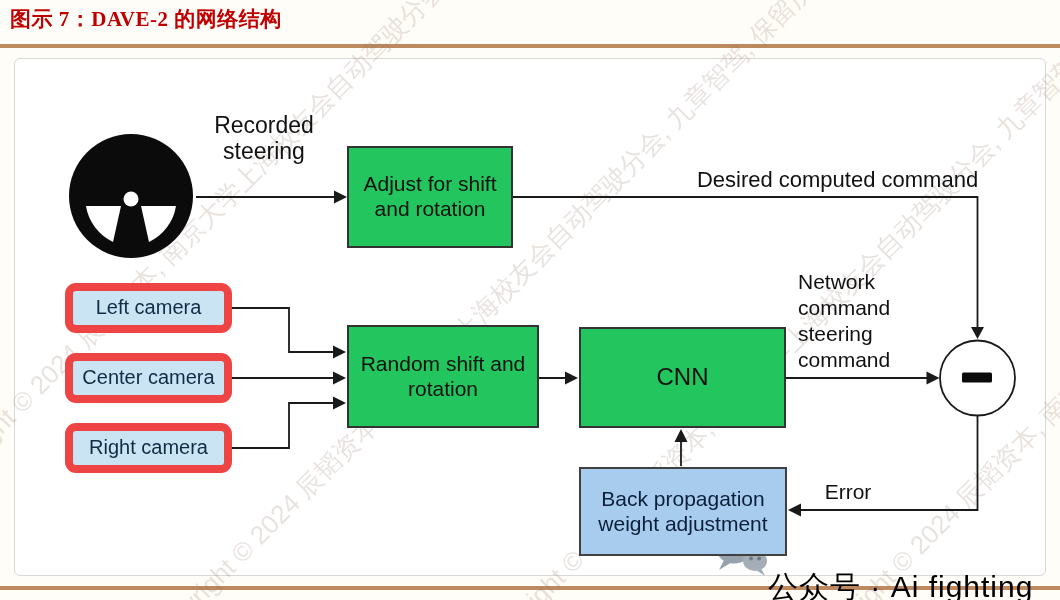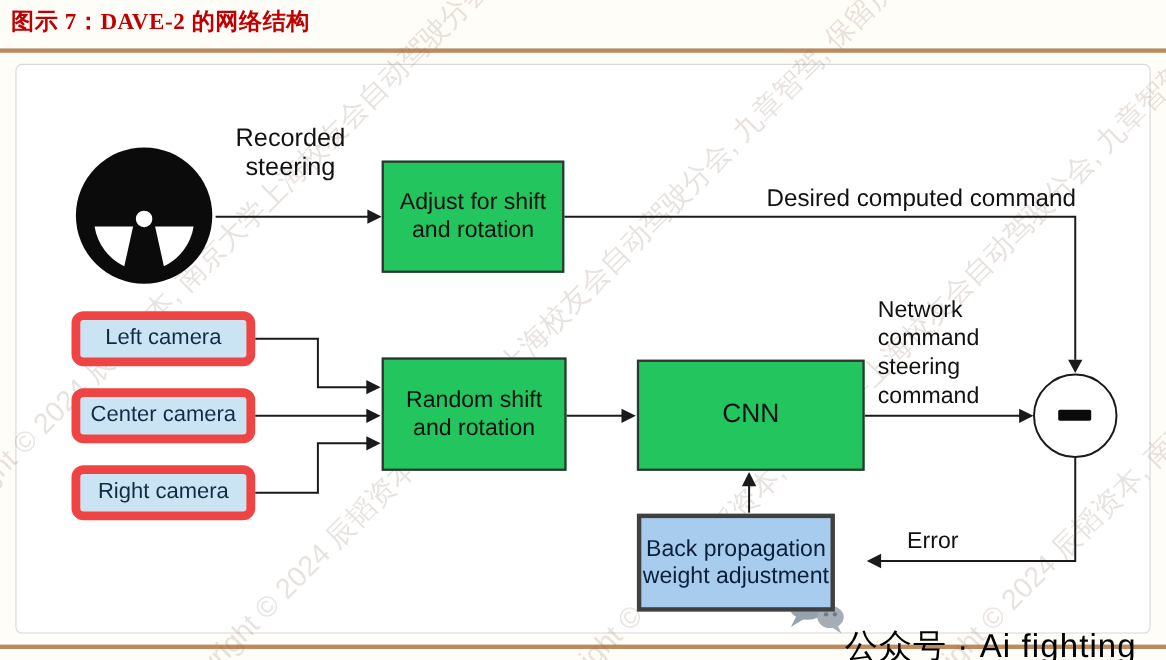--- a/index.html
+++ b/index.html
@@ -16,24 +16,24 @@
         font-size:26px;white-space:nowrap;color:rgba(139,112,96,0.20);pointer-events:none;}
   .wm-c{left:-80px;top:480px;}
   .wm-a{left:140px;top:630px;}
   .wm-d{left:470px;top:640px;}
   .wm-b{left:800px;top:640px;}
   svg.wires{position:absolute;left:0;top:0;}
   .box{position:absolute;display:flex;align-items:center;justify-content:center;
         text-align:center;box-sizing:border-box;line-height:1.18;}
   .green{background:#22c55e;border:2px solid #333;}
   .box-adjust{left:347px;top:146px;width:166px;height:102px;font-size:21px;}
-  .box-random{left:347px;top:325px;width:168px;height:103px;font-size:21px;}
+  .box-random{left:347px;top:325px;width:192px;height:103px;font-size:21px;}
   .box-cnn{left:579px;top:327px;width:207px;height:101px;font-size:24px;}
-  .box-backprop{left:579px;top:467px;width:180px;height:89px;font-size:21px;
-        background:#a7ccee;border:4px solid #404040;color:#0b1f3a;flex-direction:column;}
+  .box-backprop{left:579px;top:467px;width:208px;height:89px;font-size:21px;
+        background:#a7ccee;border:2px solid #404040;color:#0b1f3a;flex-direction:column;}
   .camera{left:65px;width:167px;height:50px;background:#cbe4f4;border:8px solid #ef4444;
         border-radius:11px;font-size:20px;color:#102c44;}
   .cam-0{top:283px;} .cam-1{top:353px;} .cam-2{top:423px;}
   .annot{position:absolute;line-height:1.28;}
   .recorded{left:188px;top:112px;width:152px;text-align:center;font-size:23px;line-height:1.14;}
   .recorded span{display:block;}
   .desired{left:695px;top:166px;width:285px;text-align:center;font-size:22px;}
   .network{left:798px;top:269px;width:170px;text-align:left;font-size:21px;line-height:1.24;}
   .network span{display:block;}
   .error{left:788px;top:479px;width:120px;text-align:center;font-size:21px;}

